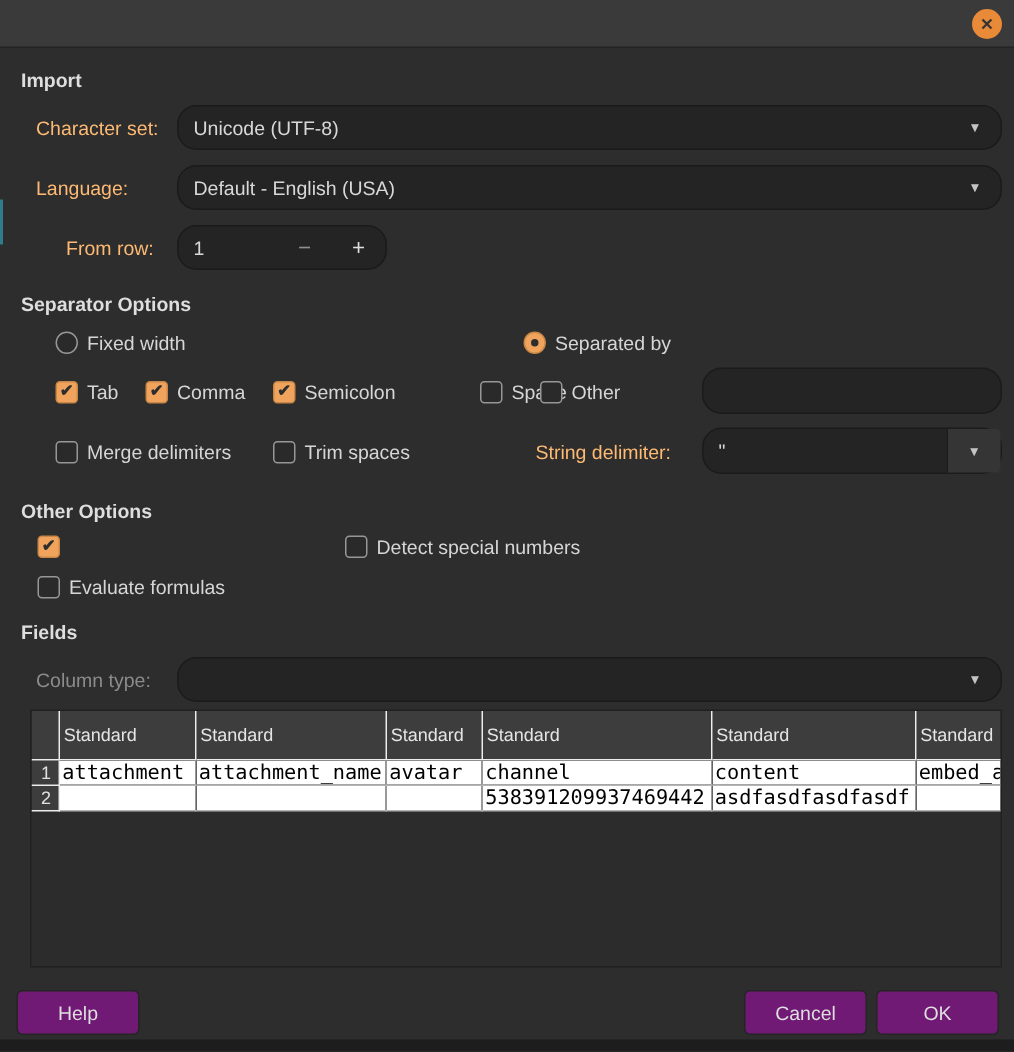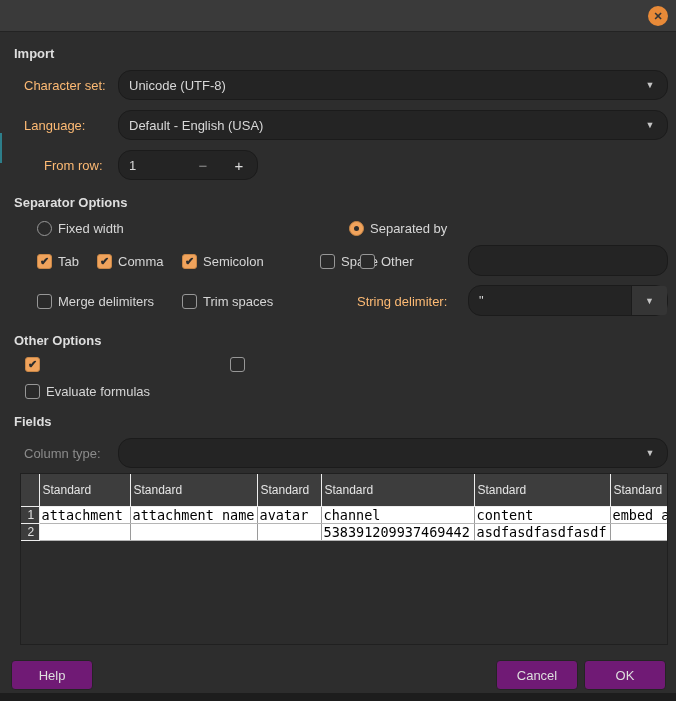--- a/index.html
+++ b/index.html
@@ -191,20 +191,21 @@
 
 <div class="sect" style="top:333px;">Other Options</div>
 
 <div class="cgroup" style="left:25px; top:356px;">
   <span class="cbx on">
       <span class="mark">✔</span>
     </span>
 </div>
 <div class="cgroup" style="left:230px; top:356px;">
   <span class="cbx"></span>
+  <span>Detect special numbers</span>
 </div>
 <div class="cgroup" style="left:25px; top:383px;">
   <span class="cbx"></span>
   <span>Evaluate formulas</span>
 </div>
 
 <div class="sect" style="top:414px;">Fields</div>
 <div class="lbl dim" style="left:24px; top:446px;">Column type:</div>
 <div class="field" style="left:118px; top:438px; width:550px;">
   <span class="val"></span>

